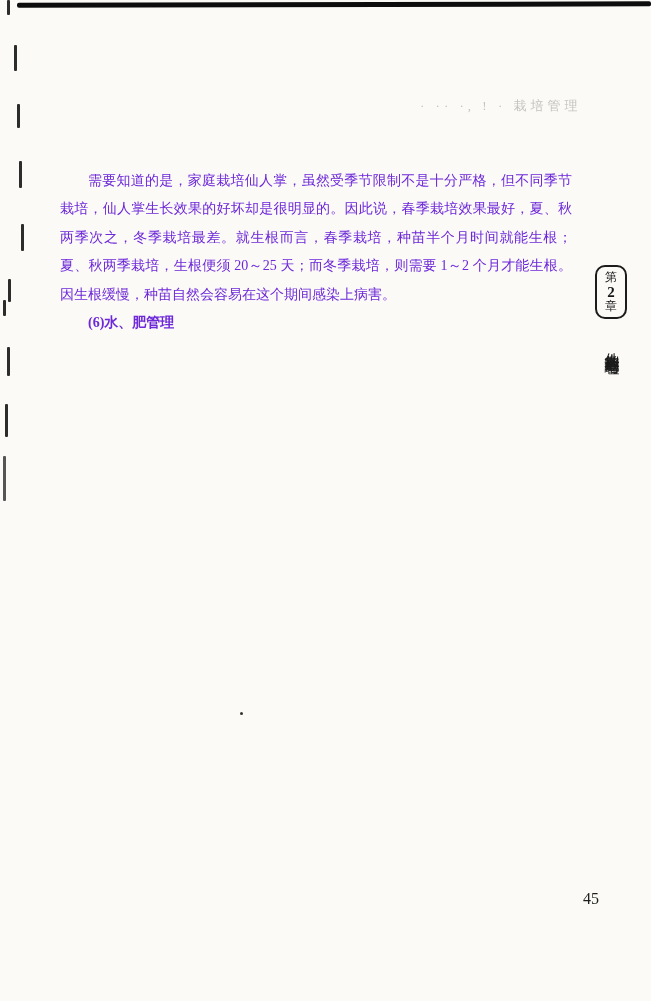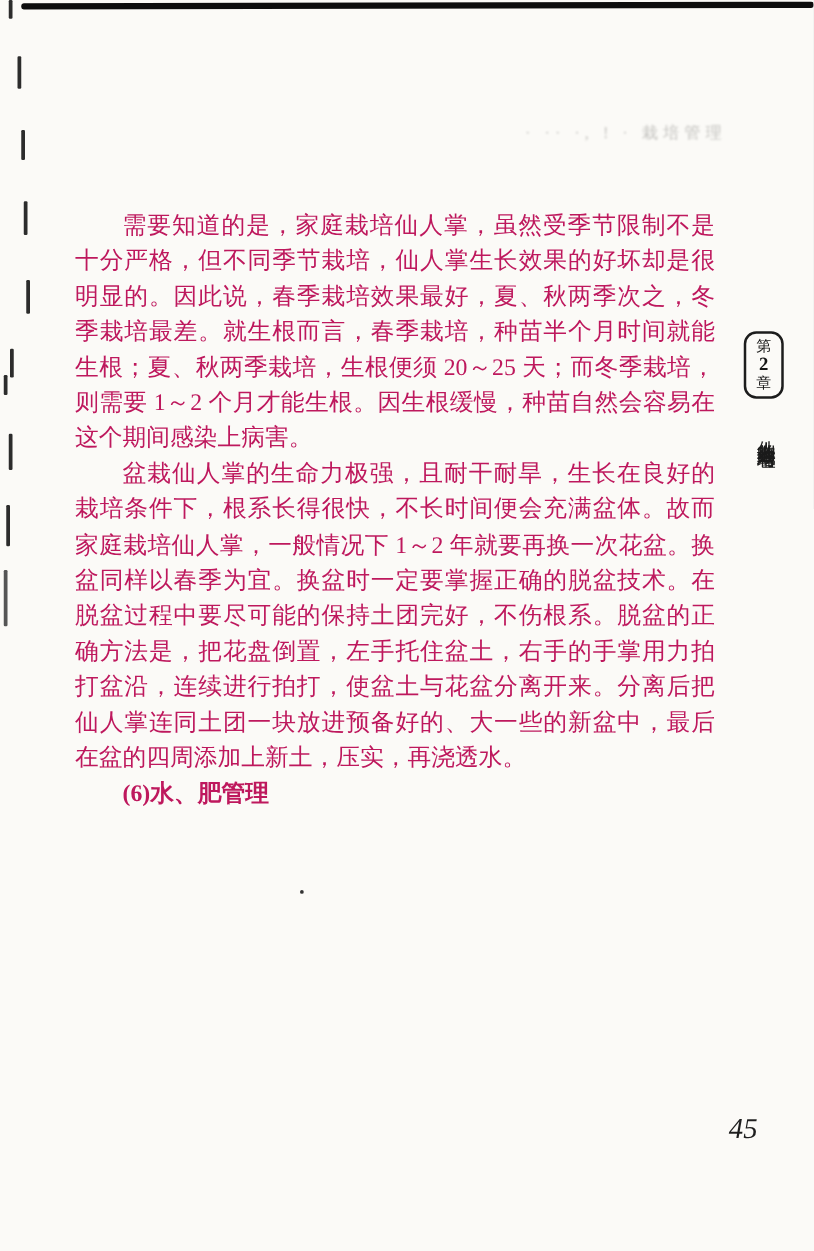--- a/index.html
+++ b/index.html
@@ -18,21 +18,21 @@
   
   .ghost-header {
     position:absolute; left:420px; top:97px; width:175px;
     font-size:13px; letter-spacing:4px; color:#6a6a66;
     opacity:0.38; filter:blur(0.7px);
     white-space:nowrap;
   }
   
   .text-block {
     position:absolute; left:60px; top:167px; width:512px;
-    color:#be185d; font-size:19px; line-height:28.4px;
+    color:#6d28d9; font-size:14px; line-height:28.4px;
     text-align:justify; text-justify:inter-ideograph;
   }
   .text-block p { margin:0; text-indent:2em; }
   .text-block p.heading { font-weight:bold; }
   
   .speck {
     position:absolute; left:240px; top:712px; width:3px; height:3px;
     background:#333; border-radius:50%;
   }
   
@@ -45,21 +45,21 @@
   .chapter-box .cb-small { font-size:12px; line-height:13px; }
   .chapter-box .cb-num  { font-size:15px; line-height:16px; font-weight:bold; }
   .chapter-title-vertical {
     position:absolute; left:602px; top:341px; height:150px;
     writing-mode:vertical-rl; text-orientation:upright;
     font-size:15px; letter-spacing:1px; color:#1b1b1b;
   }
   
   .page-number {
     position:absolute; left:583px; top:890px;
-    font-size:23px; font-style:italic; color:#1e1e1e;
+    font-size:16px; color:#1e1e1e;
   }
 </style>
 </head>
 <body>
 
 <div class="page">
 
   <div class="top-edge"></div>
   <div class="bind-mark" style="left:7px;  top:0px;   height:15px;"></div>
   <div class="bind-mark" style="left:14px; top:45px;  height:26px;"></div>
@@ -69,21 +69,20 @@
   <div class="bind-mark" style="left:8px;  top:279px; height:23px;"></div>
   <div class="bind-mark" style="left:3px;  top:300px; height:16px;"></div>
   <div class="bind-mark" style="left:7px;  top:347px; height:29px;"></div>
   <div class="bind-mark" style="left:5px;  top:404px; height:33px;"></div>
   <div class="bind-mark" style="left:3px;  top:456px; height:45px; opacity:0.8;"></div>
 
   <div class="ghost-header">· ·· ·, ! ·  栽培管理</div>
 
   <div class="text-block">
     <p>需要知道的是，家庭栽培仙人掌，虽然受季节限制不是十分严格，但不同季节栽培，仙人掌生长效果的好坏却是很明显的。因此说，春季栽培效果最好，夏、秋两季次之，冬季栽培最差。就生根而言，春季栽培，种苗半个月时间就能生根；夏、秋两季栽培，生根便须 20～25 天；而冬季栽培，则需要 1～2 个月才能生根。因生根缓慢，种苗自然会容易在这个期间感染上病害。</p>
-    <p>盆栽仙人掌的生命力极强，且耐干耐旱，生长在良好的栽培条件下，根系长得很快，不长时间便会充满盆体。故而家庭栽培仙人掌，一般情况下 1～2 年就要再换一次花盆。换盆同样以春季为宜。换盆时一定要掌握正确的脱盆技术。在脱盆过程中要尽可能的保持土团完好，不伤根系。脱盆的正确方法是，把花盘倒置，左手托住盆土，右手的手掌用力拍打盆沿，连续进行拍打，使盆土与花盆分离开来。分离后把仙人掌连同土团一块放进预备好的、大一些的新盆中，最后在盆的四周添加上新土，压实，再浇透水。</p>
     <p class="heading">(6)水、肥管理</p>
   </div>
 
   <div class="speck"></div>
 
   <div class="chapter-box">
     <span class="cb-small">第</span>
     <span class="cb-num">2</span>
     <span class="cb-small">章</span>
   </div>

